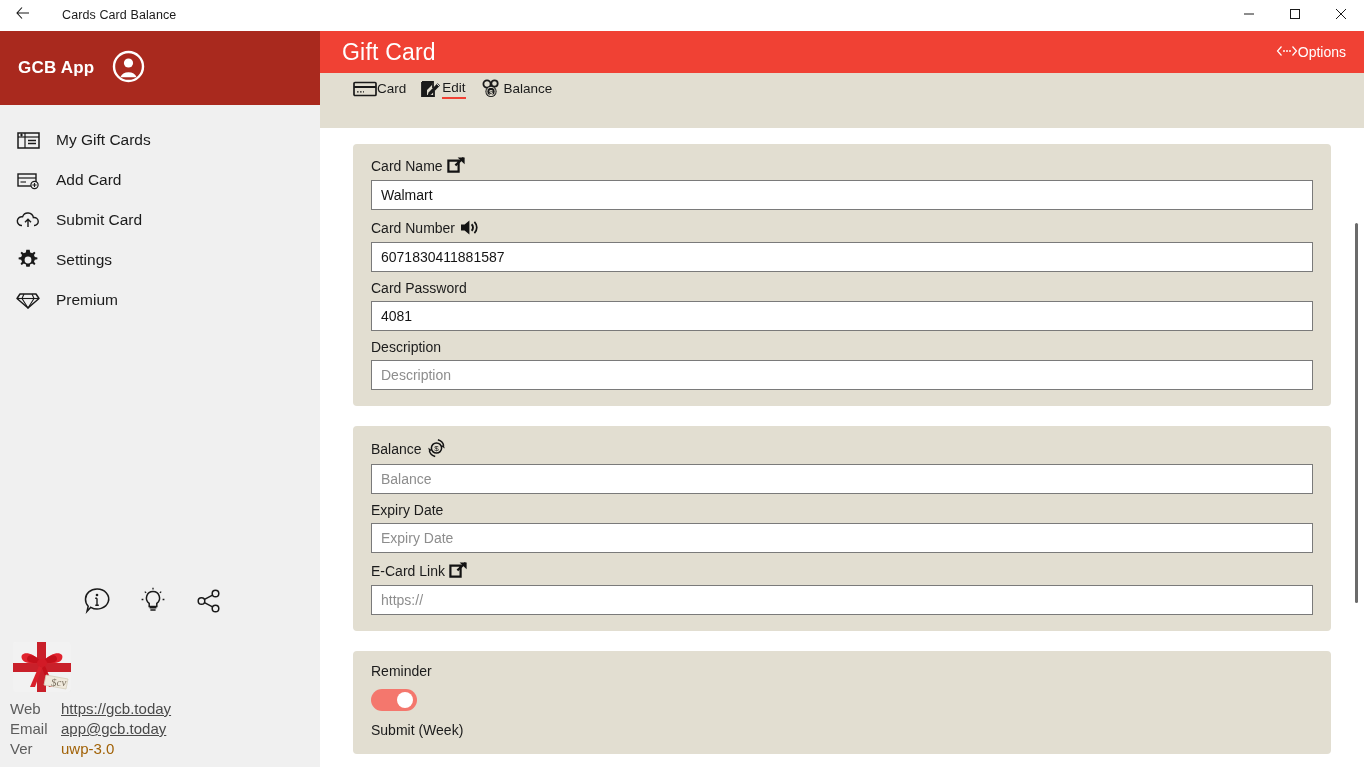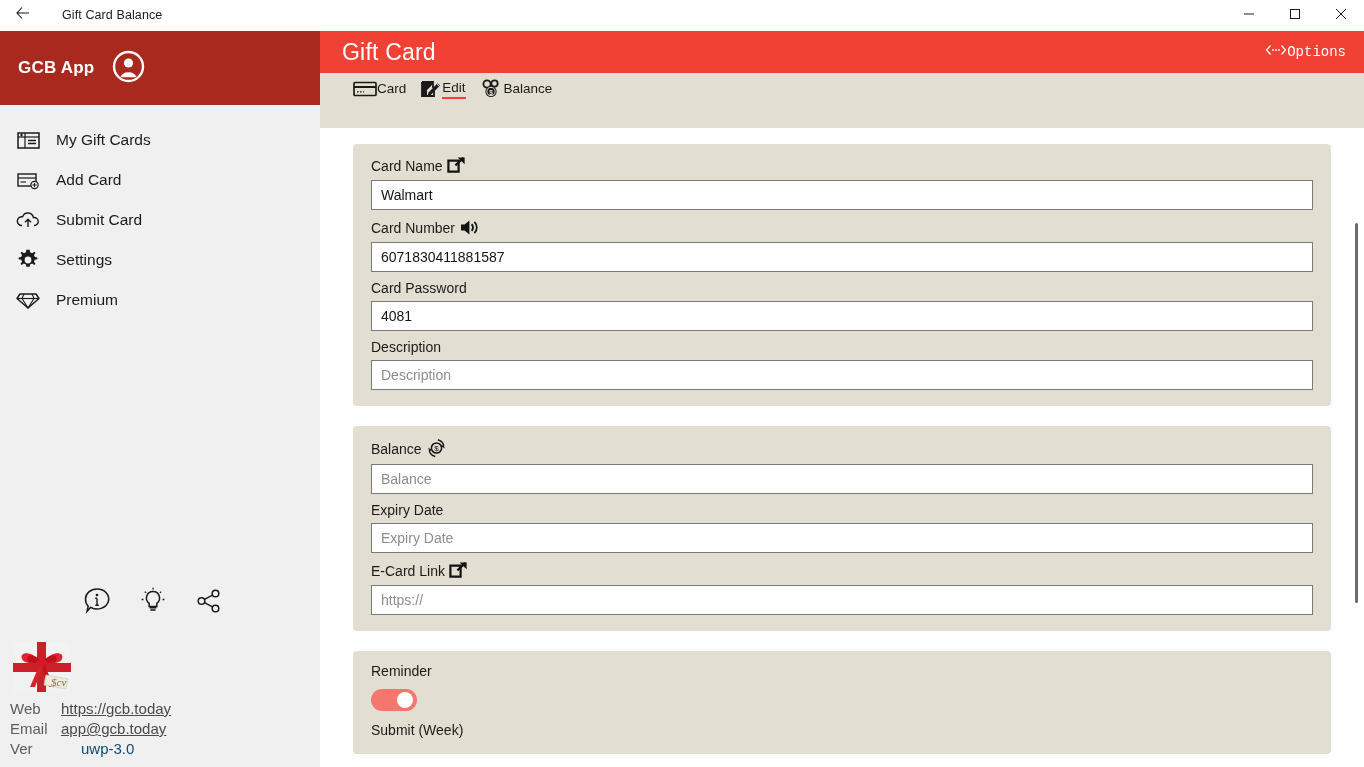--- a/index.html
+++ b/index.html
@@ -79,40 +79,40 @@
     position: relative; overflow: hidden;
     background: linear-gradient(135deg,#f7f7f7 0%,#ededed 55%,#e4e4e4 100%);
     border-radius: 3px;
   }
   .sb-meta {
     margin-top: 7px; padding-left: 10px; padding-bottom: 8px;
     font-size: 15px; color: #585858; line-height: 20px;
   }
   .sb-meta-row { display: flex; }
   .sb-meta-key { width: 51px; flex-shrink: 0; color: #5c5c5c; }
-  .sb-meta-val { color: #0c4a6e; margin-left: 20px; }
+  .sb-meta-val { color: #a16207; }
   .sb-meta-link { color: #4a4a4a; text-decoration: underline; cursor: pointer; }
 
   
   .main {
     position: absolute; top: 31px; left: 320px;
     width: 1044px; height: 736px;
     background: #ffffff; overflow: hidden;
   }
   .main-header {
     height: 42px; background: #f04134;
     display: flex; align-items: center; justify-content: space-between;
     padding: 0 18px 0 22px;
   }
   .main-title {
     color: #ffffff; font-size: 23px; letter-spacing: .2px;
   }
   .main-options {
     display: flex; align-items: center; 
-    color: #ffffff; font-size: 14px; cursor: pointer; font-family: Liberation Mono, monospace;
+    color: #ffffff; font-size: 14px; cursor: pointer;
   }
 
   .tabbar {
     height: 55px; background: #e2ded1;
     display: flex; align-items: flex-start; padding-left: 26px;
   }
   .tab {
     min-width: 52px; padding: 4px 7px 0 7px;
     display: flex; align-items: center;
     cursor: pointer;
@@ -182,21 +182,21 @@
 <body>
 
 <div class="titlebar">
   <div class="tb-back">
     <span>
       <svg width="18" height="18" viewBox="0 0 18 18">
           <path d="M8 3.5 L3 9 L8 14.5 M3 9 H15" fill="none" stroke="#1a1a1a" stroke-width="1.1"></path>
         </svg>
     </span>
   </div>
-  <div class="tb-title">Gift Card Balance</div>
+  <div class="tb-title">Cards Card Balance</div>
   <div class="tb-spacer"></div>
   <div class="tb-btn">
     <span>
       <svg width="12" height="12" viewBox="0 0 12 12">
           <path d="M1 6 H11" stroke="#1a1a1a" stroke-width="1"></path>
         </svg>
     </span>
   </div>
   <div class="tb-btn">
     <span>

